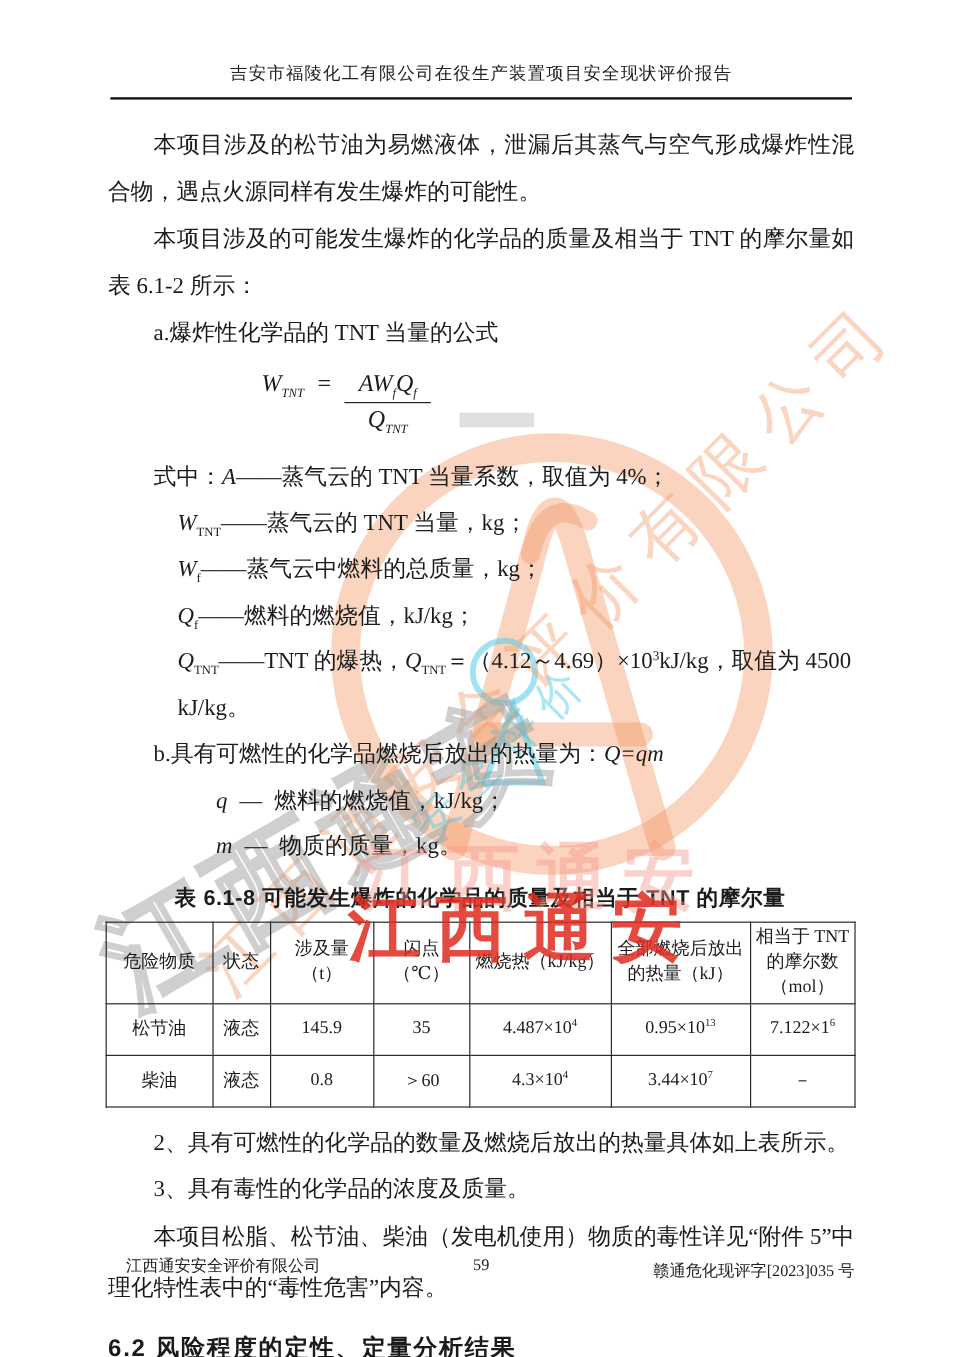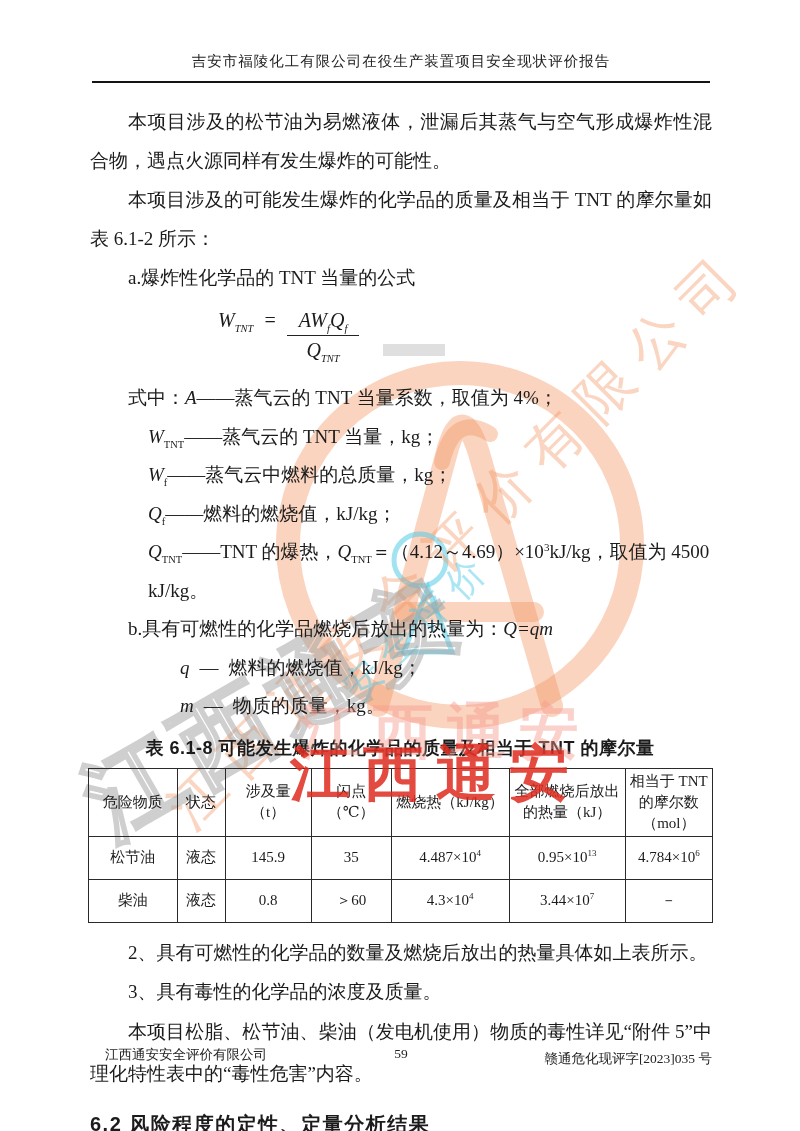--- a/index.html
+++ b/index.html
@@ -145,21 +145,21 @@
         </tr>
       </thead>
       <tbody>
         <tr>
           <td>松节油</td>
           <td>液态</td>
           <td>145.9</td>
           <td>35</td>
           <td><span>4.487×10</span><sup>4</sup></td>
           <td><span>0.95×10</span><sup>13</sup></td>
-          <td><span>4.784×10</span><sup>6</sup><span></span></td>
+          <td><span>7.122×1</span><sup>6</sup><span></span></td>
         </tr>
         <tr>
           <td>柴油</td>
           <td>液态</td>
           <td>0.8</td>
           <td>＞60</td>
           <td><span>4.3×10</span><sup>4</sup></td>
           <td><span>3.44×10</span><sup>7</sup></td>
           <td><span></span><sup></sup><span>－</span></td>
         </tr>

